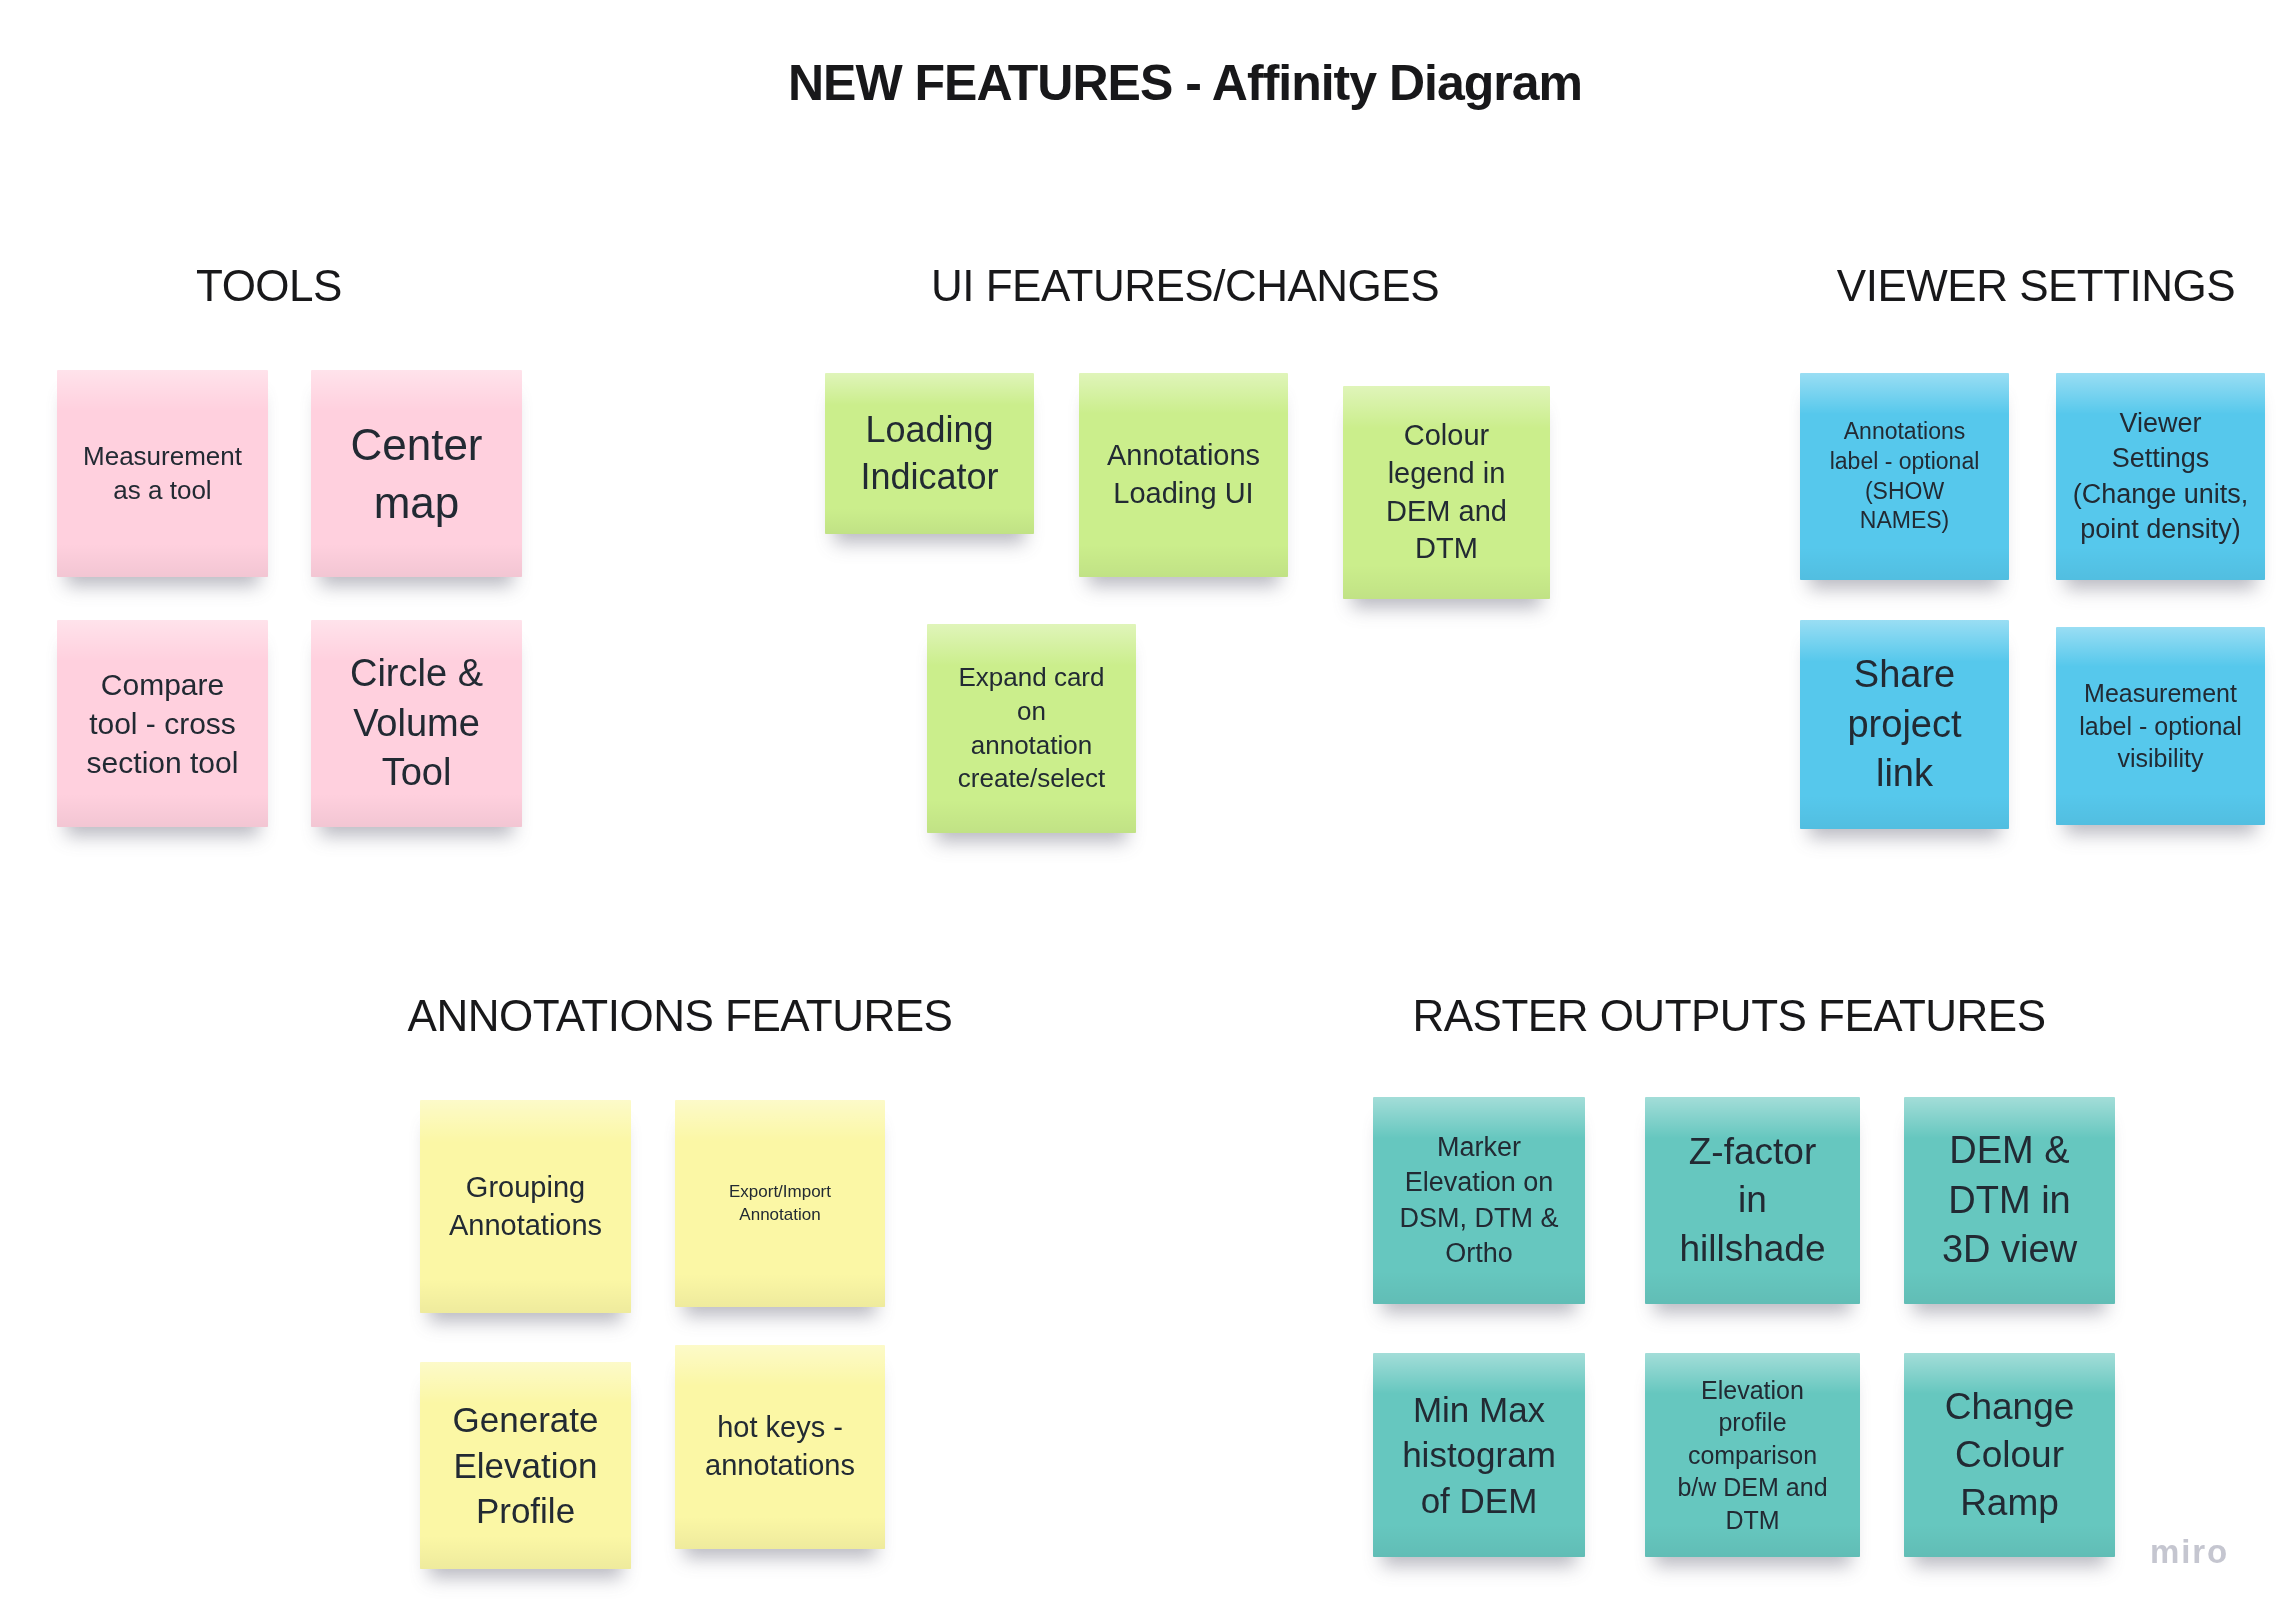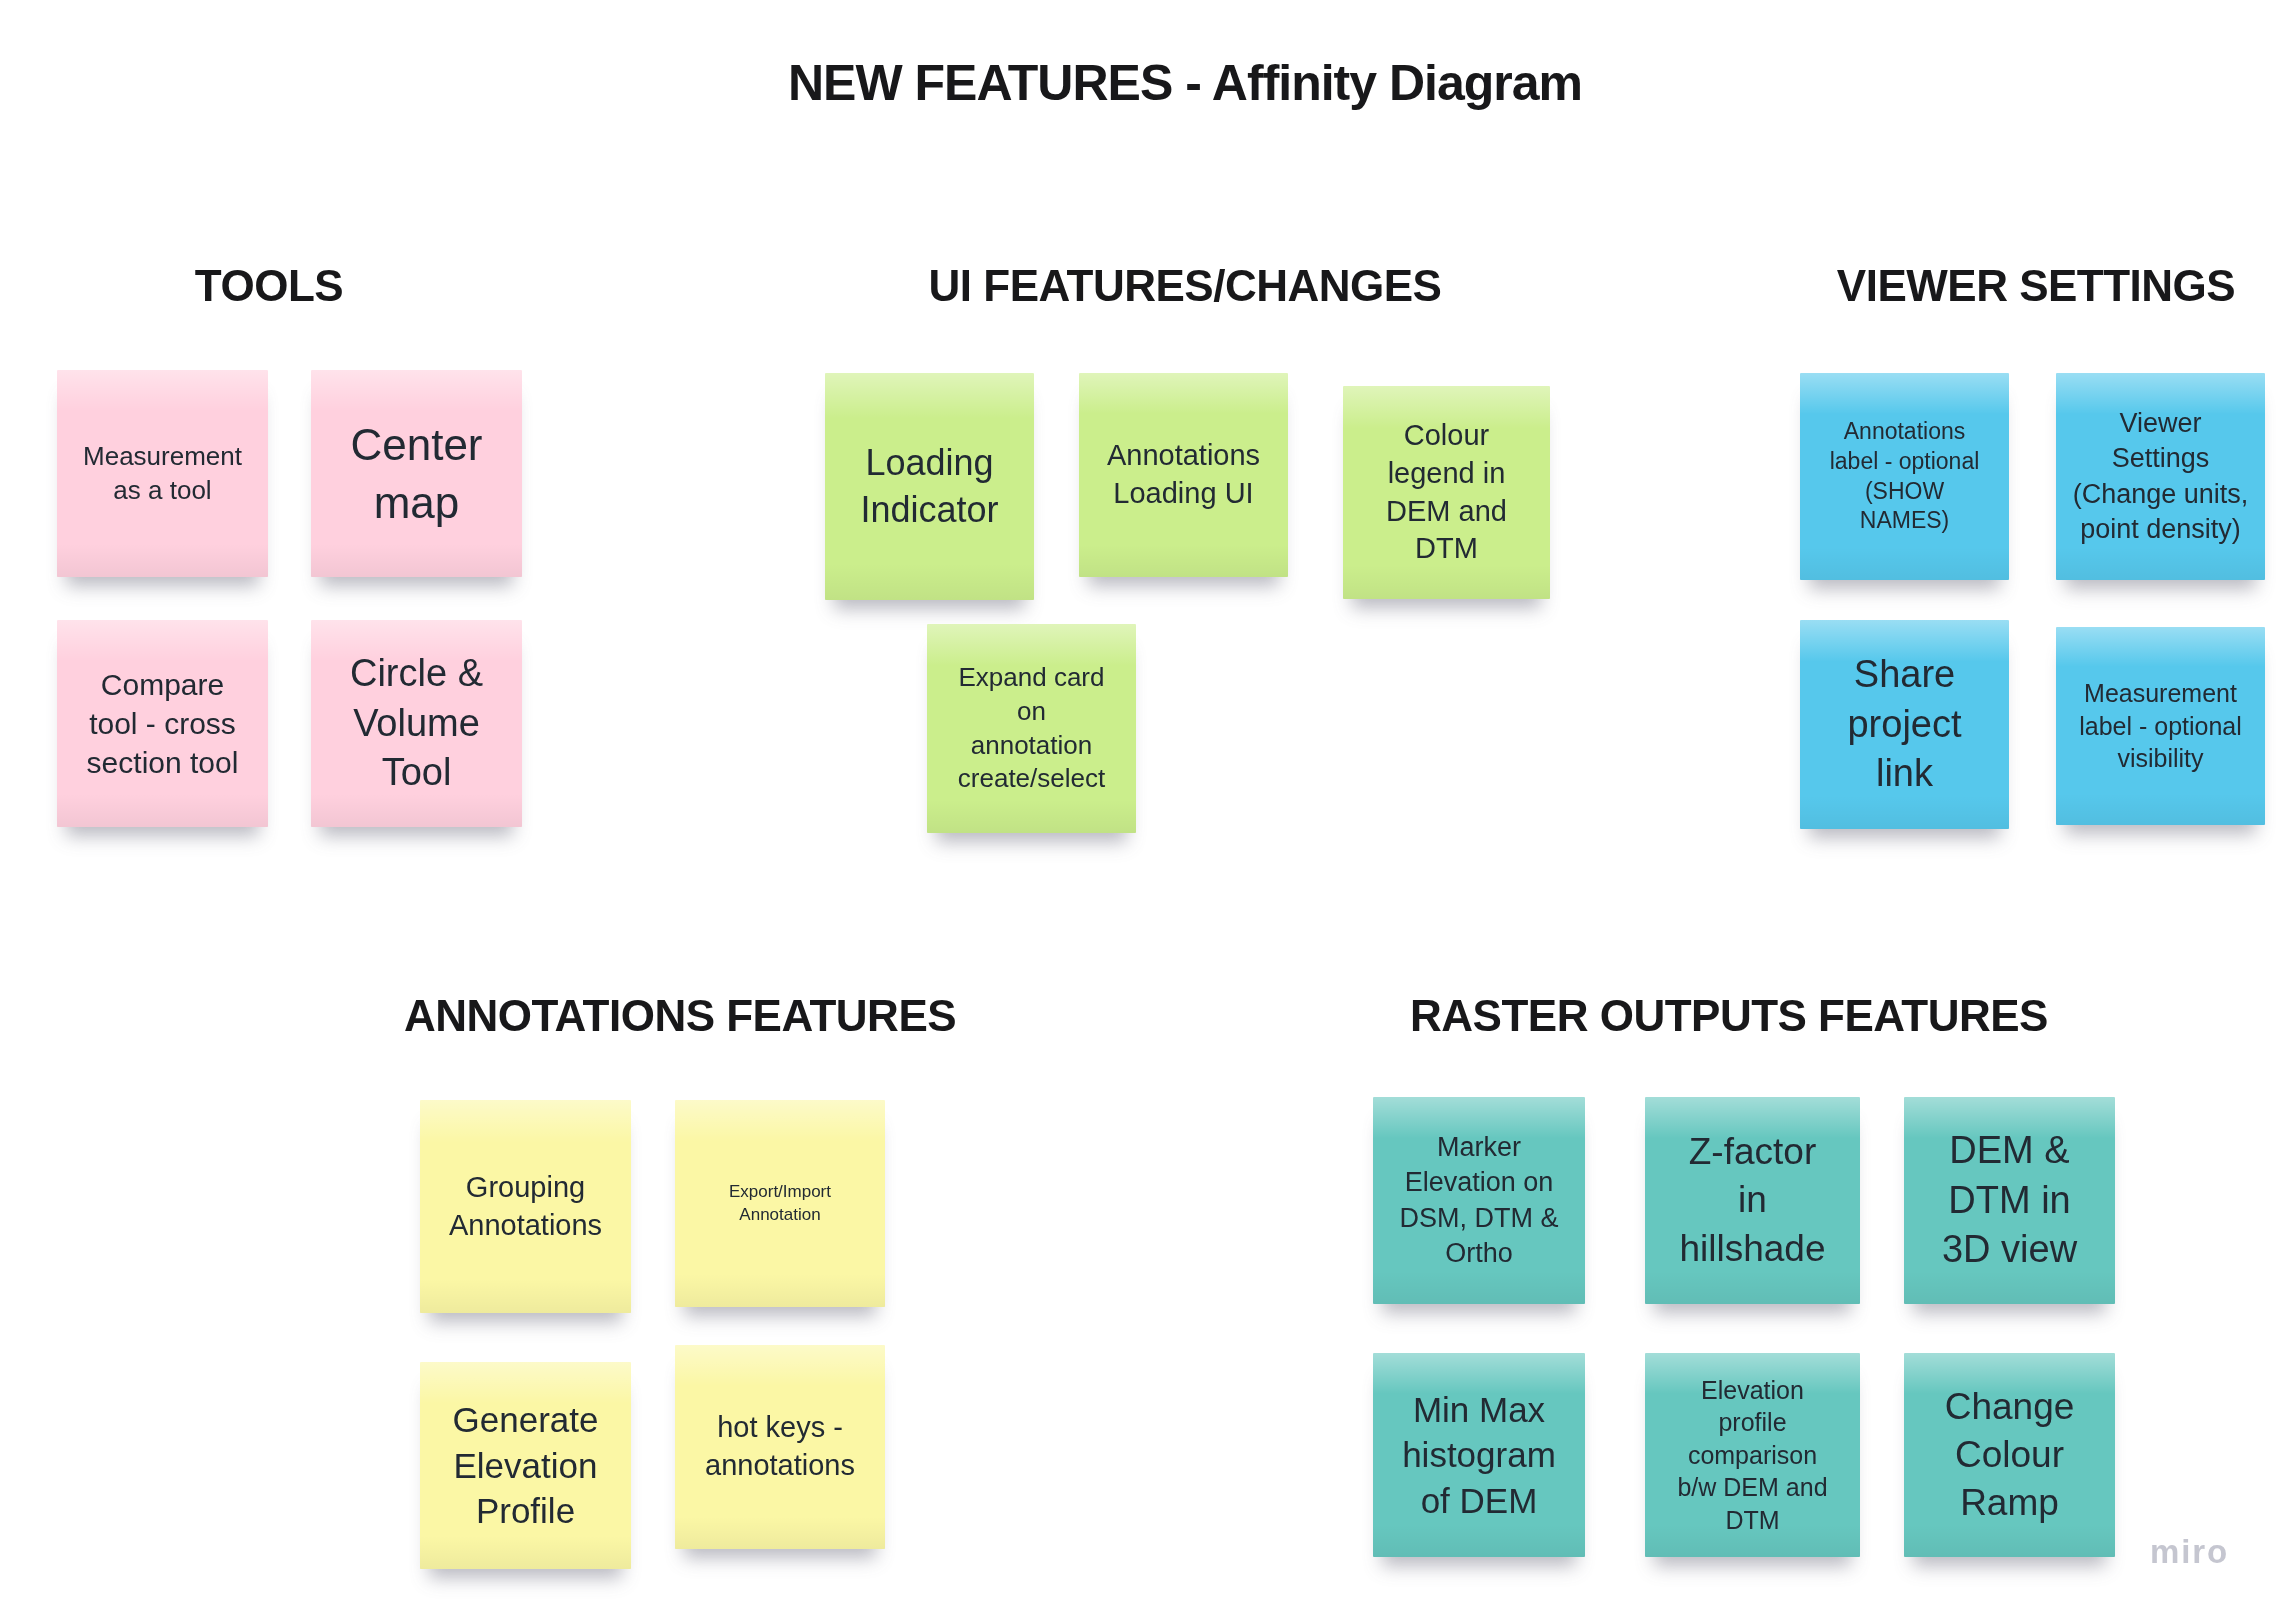--- a/index.html
+++ b/index.html
@@ -10,21 +10,21 @@
   html,body{background:var(--background);}
   body{font-family:"Liberation Sans","DejaVu Sans",sans-serif;}
   .board{position:relative;width:2281px;height:1618px;background:var(--background);overflow:hidden;}
 
   .board-title{
     position:absolute;left:788px;top:54px;width:922px;
     font-size:50px;font-weight:800;color:var(--heading);
     letter-spacing:-1px;
   }
   .group-header{
-    position:absolute;text-align:center;font-size:44px;font-weight:700;
+    position:absolute;text-align:center;font-size:44px;font-weight:400;
     color:var(--heading);letter-spacing:-0.5px;white-space:nowrap;
   }
   #hdr-tools{left:77px;top:261px;width:384px;}
   #hdr-ui{left:897px;top:261px;width:576px;}
   #hdr-viewer{left:1748px;top:261px;width:576px;}
   #hdr-annotations{left:392px;top:991px;width:576px;}
   #hdr-raster{left:1393px;top:991px;width:672px;}
 
   .note{
     position:absolute;display:flex;align-items:center;justify-content:center;
@@ -77,21 +77,21 @@
     <span class="note-text">Compare
 tool - cross
 section tool</span>
     </div>
   <div class="note pink" style="left:311px;top:620px;width:211px;height:207px;font-size:38px;text-align:center;">
     <span class="note-text">Circle &amp;
 Volume
 Tool</span>
     </div>
 
-  <div class="note green" style="left:825px;top:373px;width:209px;height:227px;font-size:36px;">
+  <div class="note green" style="left:825px;top:373px;width:209px;height:161px;font-size:36px;">
     <span class="note-text">Loading
 Indicator</span>
     </div>
   <div class="note green" style="left:1079px;top:373px;width:209px;height:204px;font-size:29px;">
     <span class="note-text">Annotations
 Loading UI</span>
     </div>
   <div class="note green" style="left:1343px;top:386px;width:207px;height:213px;font-size:29px;">
     <span class="note-text">Colour
 legend in

